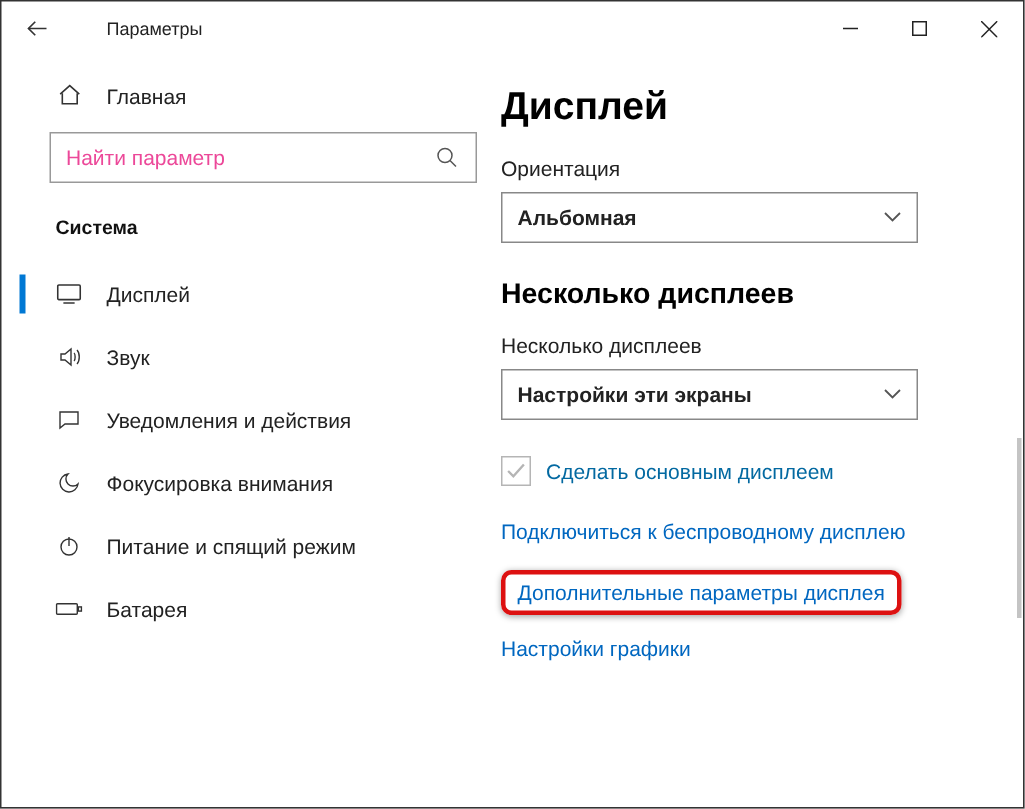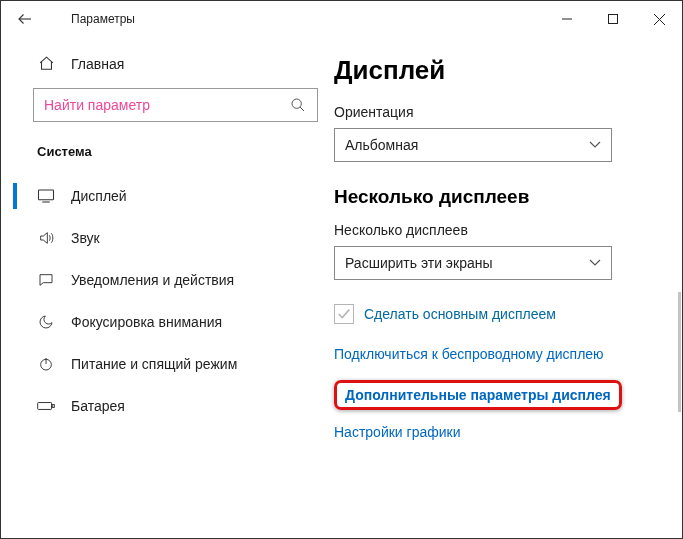--- a/index.html
+++ b/index.html
@@ -34,35 +34,34 @@
     font-size: 14px; color:#222; position:relative;
   }
   .nav-item.selected::before {
     content:""; position:absolute; left:0; top:8px; bottom:8px; width:4px; background:#0078d4;
   }
   .content { flex:1; padding: 18px 6px 0 6px; position:relative; overflow:hidden;}
   .content h1 { font-size: 26px; font-weight: 600; margin-bottom: 18px; }
   .field-label { font-size: 14px; color:#222; margin-bottom: 8px; }
   .combo {
     border: 1px solid #888; height: 34px; width: 278px; display:flex; align-items:center;
-    justify-content:space-between; padding: 0 10px; font-size: 14px; color:#222; margin-bottom: 24px;
+    justify-content:space-between; padding: 0 10px; font-size: 14px; color:#222; margin-bottom: 24px; font-weight: bold;
   }
   .combo .chev { font-size: 12px; color:#555; }
   .h2 { font-size: 19px; font-weight:600; margin-bottom: 14px; }
   .checkbox-row { display:flex; align-items:center; gap: 10px; color:#0369a1; font-size:14px; margin-bottom: 22px; margin-top: 4px;}
   .checkbox {
     width: 20px; height: 20px; border: 1px solid #b5b5b5; display:flex; align-items:center;
     justify-content:center; color:#b5b5b5; font-size:14px;
   }
   .link { color:#0067c0; font-size: 14px; display:block; margin-bottom: 18px; cursor:pointer;}
   .highlight {
     display:inline-block; border: 3px solid #d11; border-radius: 7px; padding: 4px 8px;
     box-shadow: 0 1px 4px rgba(0,0,0,0.35);
     margin-bottom: 14px;
-    font-weight: bold;
   }
   .highlight .link{ margin-bottom:0; }
   .scroll-ind { position:absolute; right:1px; top:255px; width:3px; height:120px; background:#c4c4c4;}
   svg { display:block; }
 </style>
 </head>
 <body>
 
 <div class="window">
 
@@ -188,21 +187,21 @@
           <svg width="12" height="10" viewBox="0 0 12 8" fill="none" stroke="#555" stroke-width="1.2">
               <path d="M1 1l5 5 5-5"></path>
             </svg>
         </span>
       </div>
 
       <div class="h2">Несколько дисплеев</div>
 
       <div class="field-label">Несколько дисплеев</div>
       <div class="combo">
-        <span>Расширить эти экраны</span>
+        <span>Настройки эти экраны</span>
         <span class="chev">
           <svg width="12" height="10" viewBox="0 0 12 8" fill="none" stroke="#555" stroke-width="1.2">
               <path d="M1 1l5 5 5-5"></path>
             </svg>
         </span>
       </div>
 
       <div class="checkbox-row">
         <div class="checkbox">
           <svg width="14" height="14" viewBox="0 0 16 16" fill="none" stroke="#b5b5b5" stroke-width="1.8">

